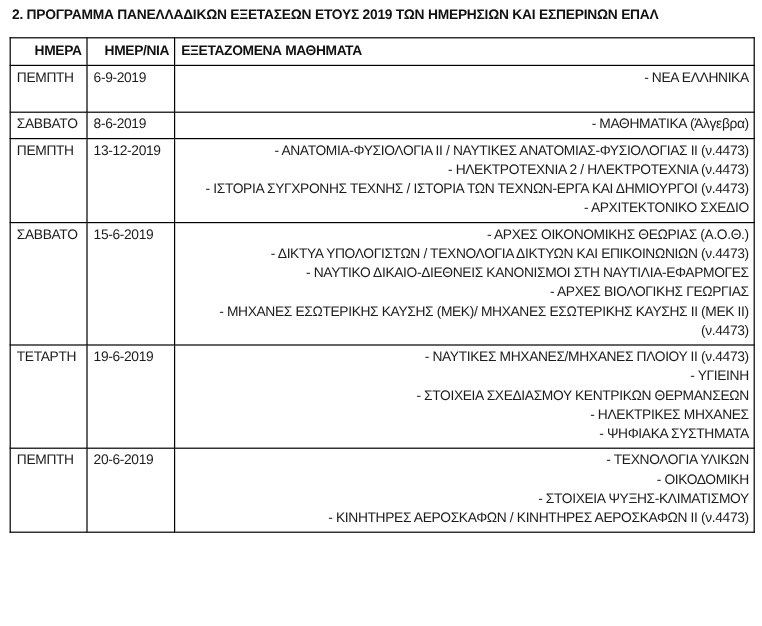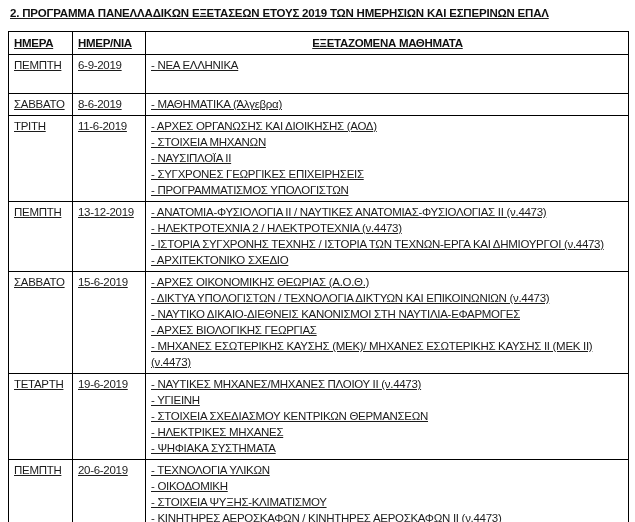--- a/index.html
+++ b/index.html
@@ -10,21 +10,20 @@
     height: 522px;
     font-family: "Liberation Sans", "DejaVu Sans", sans-serif;
     color: #1c1c1c;
     overflow: hidden;
   }
   .page {
     width: 518px;
     height: 522px;
     box-sizing: border-box;
     padding-top: 7px;
-    text-decoration: underline;
   }
   .doc-title {
     text-align: center;
     font-weight: bold;
     font-size: 11.5px;
     letter-spacing: -0.2px;
     color: #111111;
     margin: 0 10px 12px 10px;
     white-space: nowrap;
   }
@@ -43,30 +42,31 @@
     vertical-align: top;
     font-size: 11.5px;
     letter-spacing: -0.3px;
     line-height: 16px;
     padding: 2px 4px 3px 5px;
     color: #1c1c1c;
   }
   table.schedule th {
     font-weight: bold;
     color: #111111;
-    text-align: left;
+    text-align: right;
     padding-top: 3px;
     padding-bottom: 3px;
   }
   table.schedule th.subjects-head {
-    text-align: center;
+    text-align: left;
   }
   td.subjects-cell {
     padding-left: 8px;
     padding-right: 6px;
+    text-align: right;
   }
   td.day-cell, td.date-cell {
     white-space: nowrap;
     margin-top: 17px;
   }
   tr.tall td {
     height: 33px;
   }
   .subject-line {
     display: block;
@@ -98,31 +98,20 @@
           <td class="date-cell">6-9-2019</td>
           <td class="subjects-cell">
             <span class="subject-line">- ΝΕΑ ΕΛΛΗΝΙΚΑ</span>
           </td>
         </tr>
         <tr>
           <td class="day-cell">ΣΑΒΒΑΤΟ</td>
           <td class="date-cell">8-6-2019</td>
           <td class="subjects-cell">
             <span class="subject-line">- ΜΑΘΗΜΑΤΙΚΑ (Άλγεβρα)</span>
-          </td>
-        </tr>
-        <tr>
-          <td class="day-cell">ΤΡΙΤΗ</td>
-          <td class="date-cell">11-6-2019</td>
-          <td class="subjects-cell">
-            <span class="subject-line">- ΑΡΧΕΣ ΟΡΓΑΝΩΣΗΣ ΚΑΙ ΔΙΟΙΚΗΣΗΣ (ΑΟΔ)</span>
-            <span class="subject-line">- ΣΤΟΙΧΕΙΑ ΜΗΧΑΝΩΝ</span>
-            <span class="subject-line">- ΝΑΥΣΙΠΛΟΪΑ ΙΙ</span>
-            <span class="subject-line">- ΣΥΓΧΡΟΝΕΣ ΓΕΩΡΓΙΚΕΣ ΕΠΙΧΕΙΡΗΣΕΙΣ</span>
-            <span class="subject-line">- ΠΡΟΓΡΑΜΜΑΤΙΣΜΟΣ ΥΠΟΛΟΓΙΣΤΩΝ</span>
           </td>
         </tr>
         <tr>
           <td class="day-cell">ΠΕΜΠΤΗ</td>
           <td class="date-cell">13-12-2019</td>
           <td class="subjects-cell">
             <span class="subject-line">- ΑΝΑΤΟΜΙΑ-ΦΥΣΙΟΛΟΓΙΑ ΙΙ / ΝΑΥΤΙΚΕΣ ΑΝΑΤΟΜΙΑΣ-ΦΥΣΙΟΛΟΓΙΑΣ ΙΙ (ν.4473)</span>
             <span class="subject-line">- ΗΛΕΚΤΡΟΤΕΧΝΙΑ 2 / ΗΛΕΚΤΡΟΤΕΧΝΙΑ (ν.4473)</span>
             <span class="subject-line">- ΙΣΤΟΡΙΑ ΣΥΓΧΡΟΝΗΣ ΤΕΧΝΗΣ / ΙΣΤΟΡΙΑ ΤΩΝ ΤΕΧΝΩΝ-ΕΡΓΑ ΚΑΙ ΔΗΜΙΟΥΡΓΟΙ (ν.4473)</span>
             <span class="subject-line">- ΑΡΧΙΤΕΚΤΟΝΙΚΟ ΣΧΕΔΙΟ</span>

